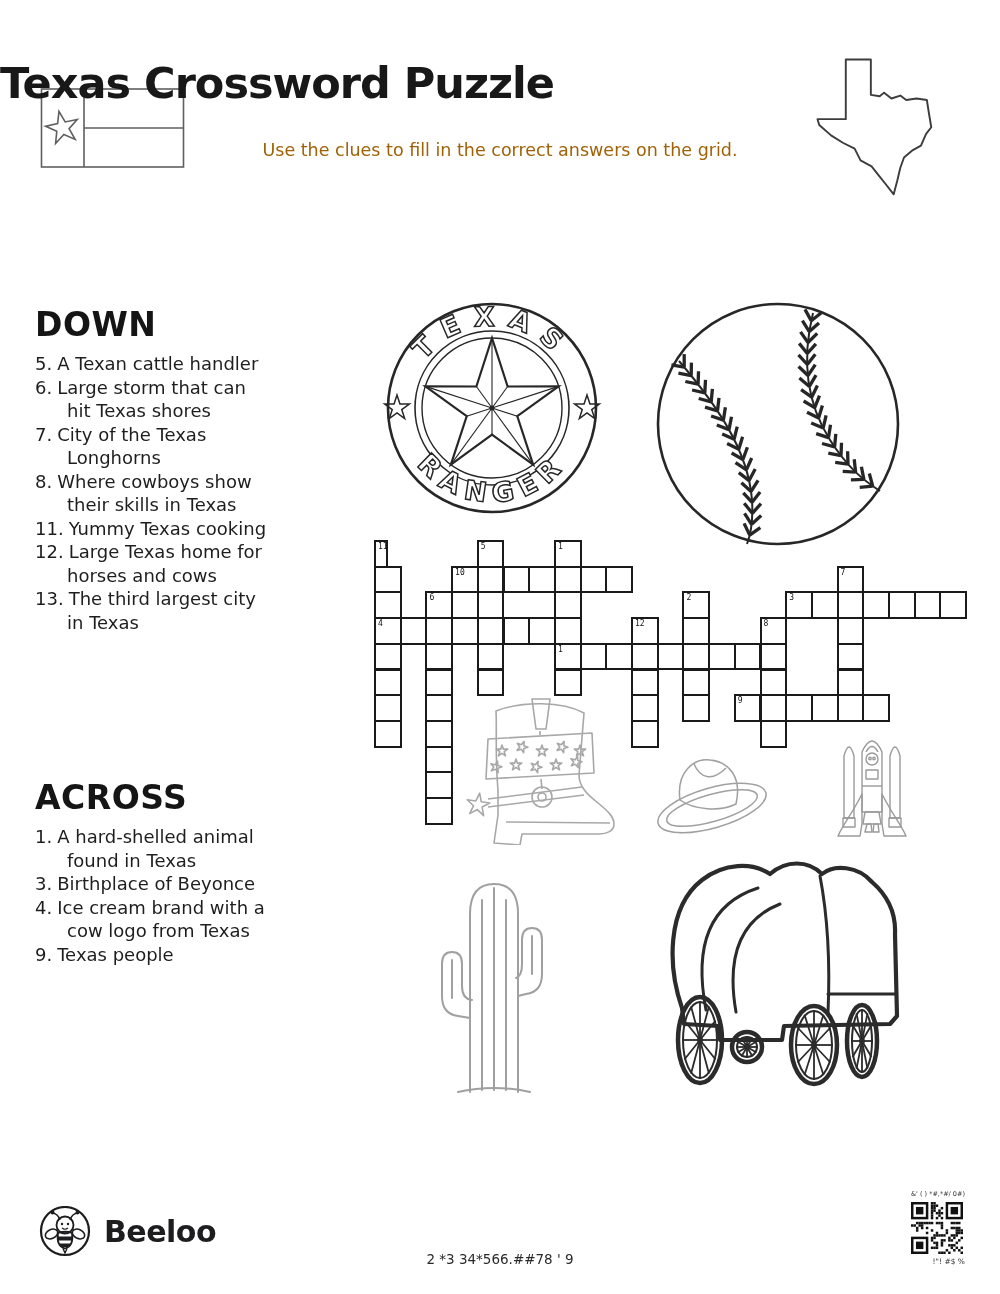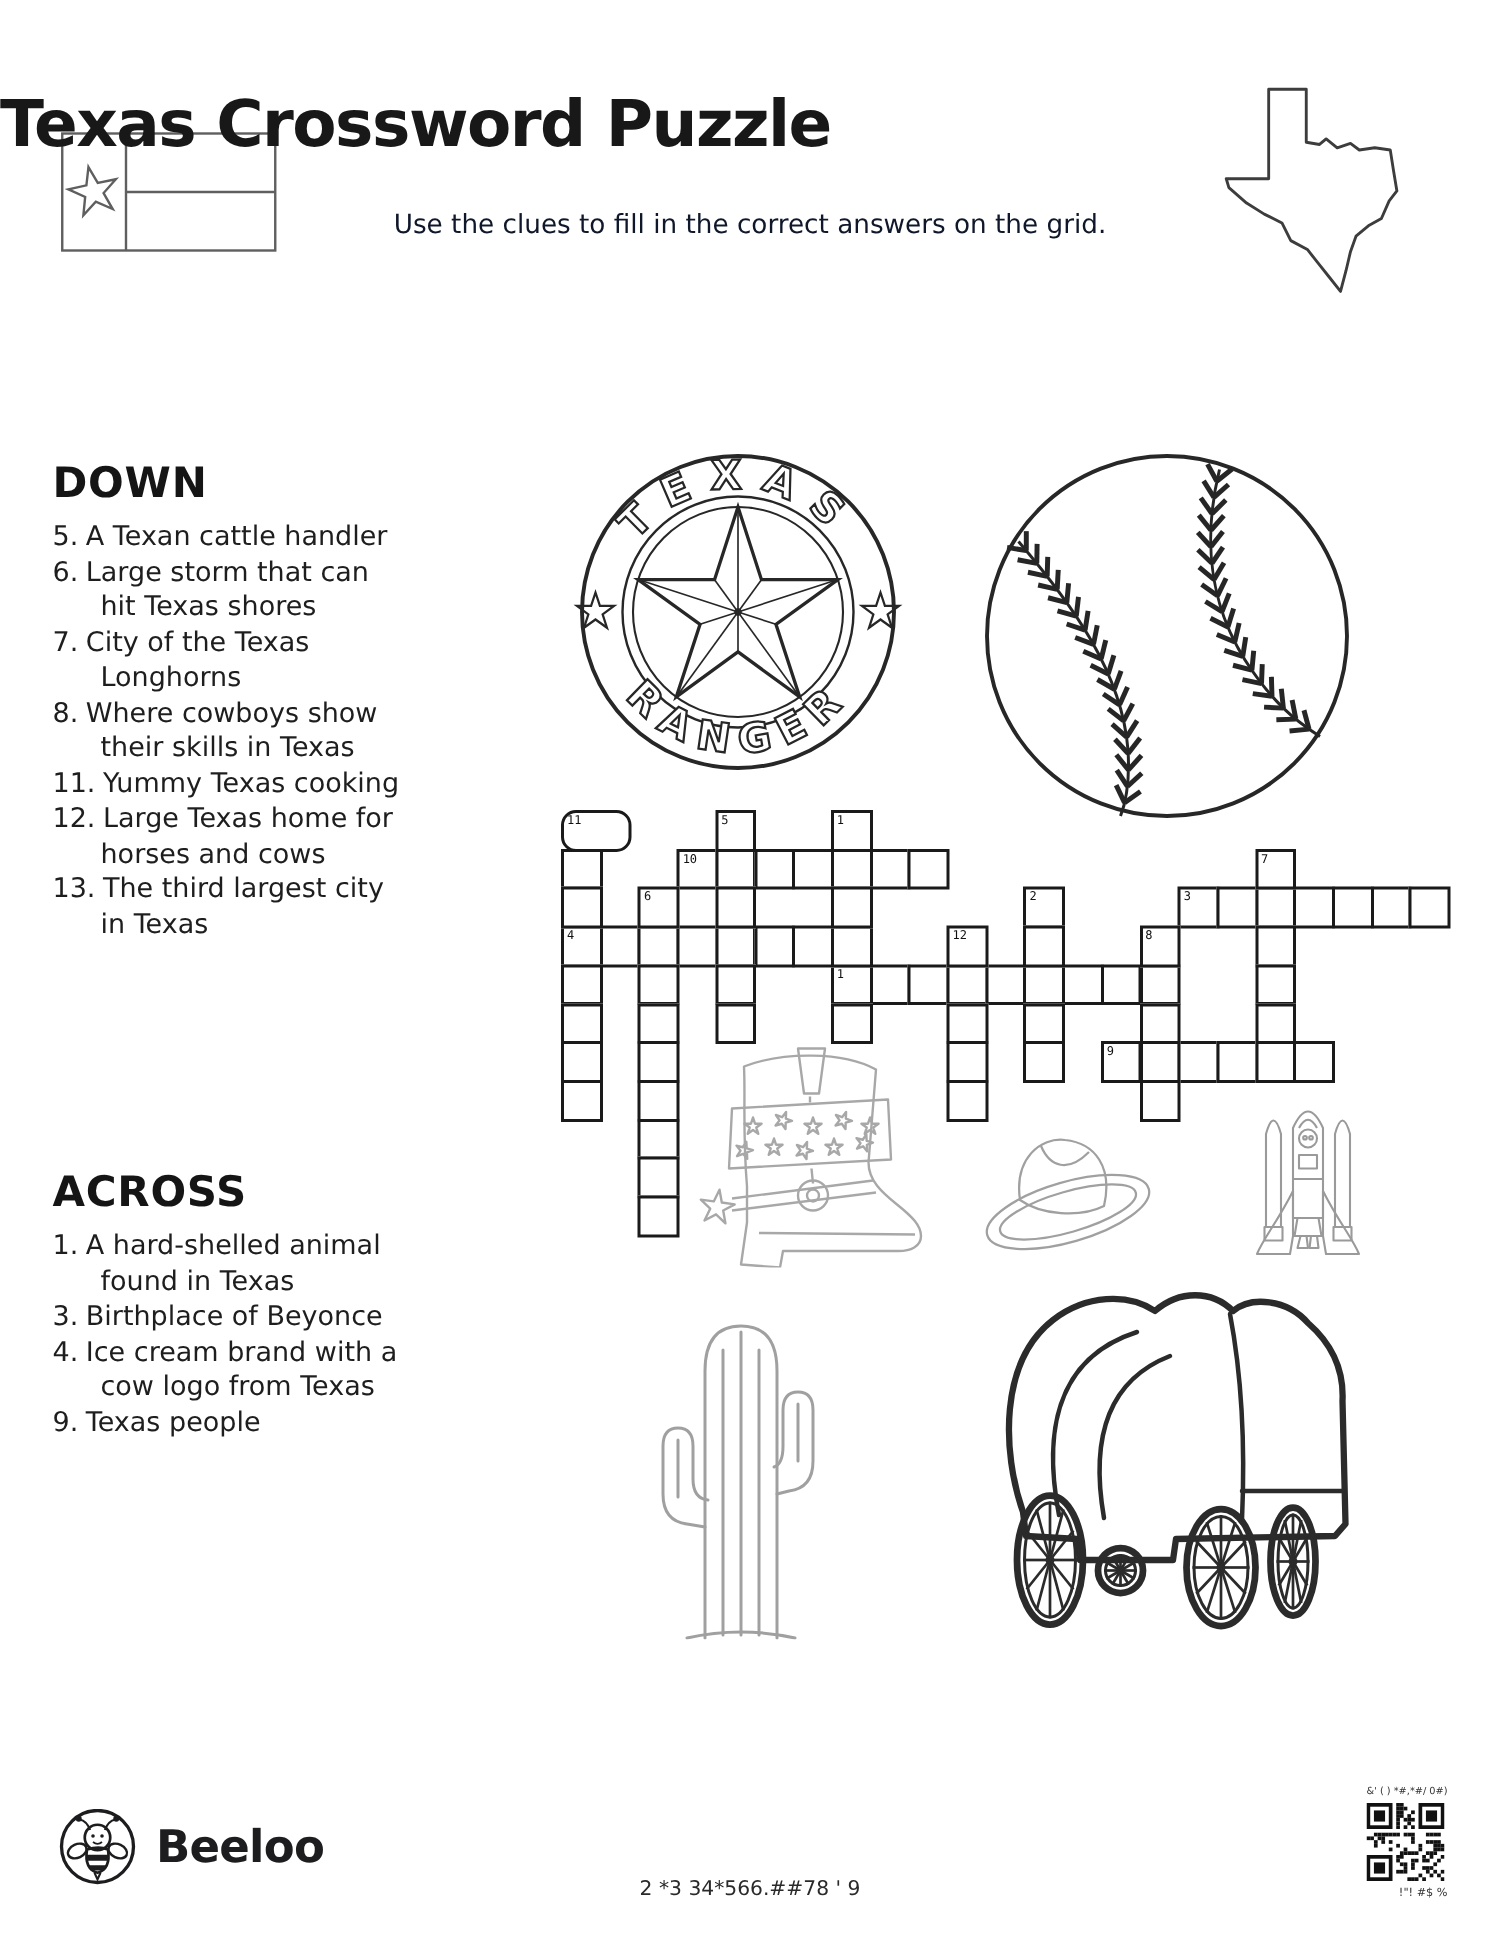--- a/index.html
+++ b/index.html
@@ -1,24 +1,24 @@
 <!DOCTYPE html>
 <html><head>
 <meta charset="utf-8">
 <style>
   html,body{margin:0;padding:0;background:#fff;}
   #page{position:relative;width:1000px;height:1294px;background:#ffffff;overflow:hidden;
         font-family:"DejaVu Sans", sans-serif;color:#1c1c1c;}
   .abs{position:absolute;}
   #page-title{left:0;right:0;top:58px;font-size:43px;font-weight:600;letter-spacing:-1px;color:#181818;}
-  #page-subtitle{left:0;right:0;top:140px;text-align:center;font-size:17.5px;font-weight:500;color:#0f172a;}
+  #page-subtitle{left:0;right:0;top:140px;text-align:center;font-size:17.5px;font-weight:500;color:#a16207;}
   .clue-section{width:312px;}
   #down-section{left:35px;top:305px;}
   #across-section{left:35px;top:778px;}
-  .clue-heading{font-size:28px;font-weight:700;letter-spacing:0.5px;color:#151515;margin:0 0 8px 0;}
+  .clue-heading{font-size:33px;font-weight:700;letter-spacing:0.5px;color:#151515;margin:0 0 8px 0;}
   ul.clues{list-style:none;margin:0;padding:0;width:232px;font-size:18px;line-height:23.5px;color:#1e1e1e;}
   li.clue{padding-left:32px;text-indent:-32px;margin:0;}
   li.clue .cnum{margin-right:5px;}
   #crossword{position:absolute;}
   .cell{position:absolute;border:2px solid #1a1a1a;background:#fff;box-sizing:border-box;}
   .cellnum{position:absolute;top:0px;left:2px;font-family:"DejaVu Sans Mono", monospace;font-size:8px;line-height:9px;color:#111;}
   .badge-text{font-family:"DejaVu Sans", sans-serif;font-weight:bold;fill:#ffffff;stroke:#272727;stroke-width:1.5px;}
   #footer-brand-text{font-size:30px;font-weight:700;color:#1d1d1f;letter-spacing:-0.5px;}
   #footer-center-text{left:0;right:0;top:1251px;text-align:center;font-size:13.5px;color:#2a2a2a;}
   #qr-top-text{left:830px;top:1190px;width:135px;text-align:right;font-size:6.5px;color:#333;}
@@ -255,21 +255,21 @@
         <span class="cellnum">7</span>
       </div>
       <div class="cell" style="left: 462.6px; top: 77.1px; width: 27.7px; height: 27.7px;"></div>
       <div class="cell" style="left: 462.6px; top: 102.8px; width: 27.7px; height: 27.7px;"></div>
       <div class="cell" style="left: 462.6px; top: 128.5px; width: 27.7px; height: 27.7px;"></div>
       <div class="cell" style="left: 385.5px; top: 77.1px; width: 27.7px; height: 27.7px;">
         <span class="cellnum">8</span>
       </div>
       <div class="cell" style="left: 385.5px; top: 128.5px; width: 27.7px; height: 27.7px;"></div>
       <div class="cell" style="left: 385.5px; top: 179.9px; width: 27.7px; height: 27.7px;"></div>
-      <div class="cell" style="left: 0px; top: 0px; width: 47px; height: 27.7px; border-radius: 10px;">
+      <div class="cell" style="left: 0px; top: 0px; width: 14px; height: 27.7px;">
         <span class="cellnum">11</span>
       </div>
       <div class="cell" style="left: 0px; top: 25.7px; width: 27.7px; height: 27.7px;"></div>
       <div class="cell" style="left: 0px; top: 51.4px; width: 27.7px; height: 27.7px;"></div>
       <div class="cell" style="left: 0px; top: 102.8px; width: 27.7px; height: 27.7px;"></div>
       <div class="cell" style="left: 0px; top: 128.5px; width: 27.7px; height: 27.7px;"></div>
       <div class="cell" style="left: 0px; top: 154.2px; width: 27.7px; height: 27.7px;"></div>
       <div class="cell" style="left: 0px; top: 179.9px; width: 27.7px; height: 27.7px;"></div>
       <div class="cell" style="left: 257px; top: 77.1px; width: 27.7px; height: 27.7px;">
         <span class="cellnum">12</span>

